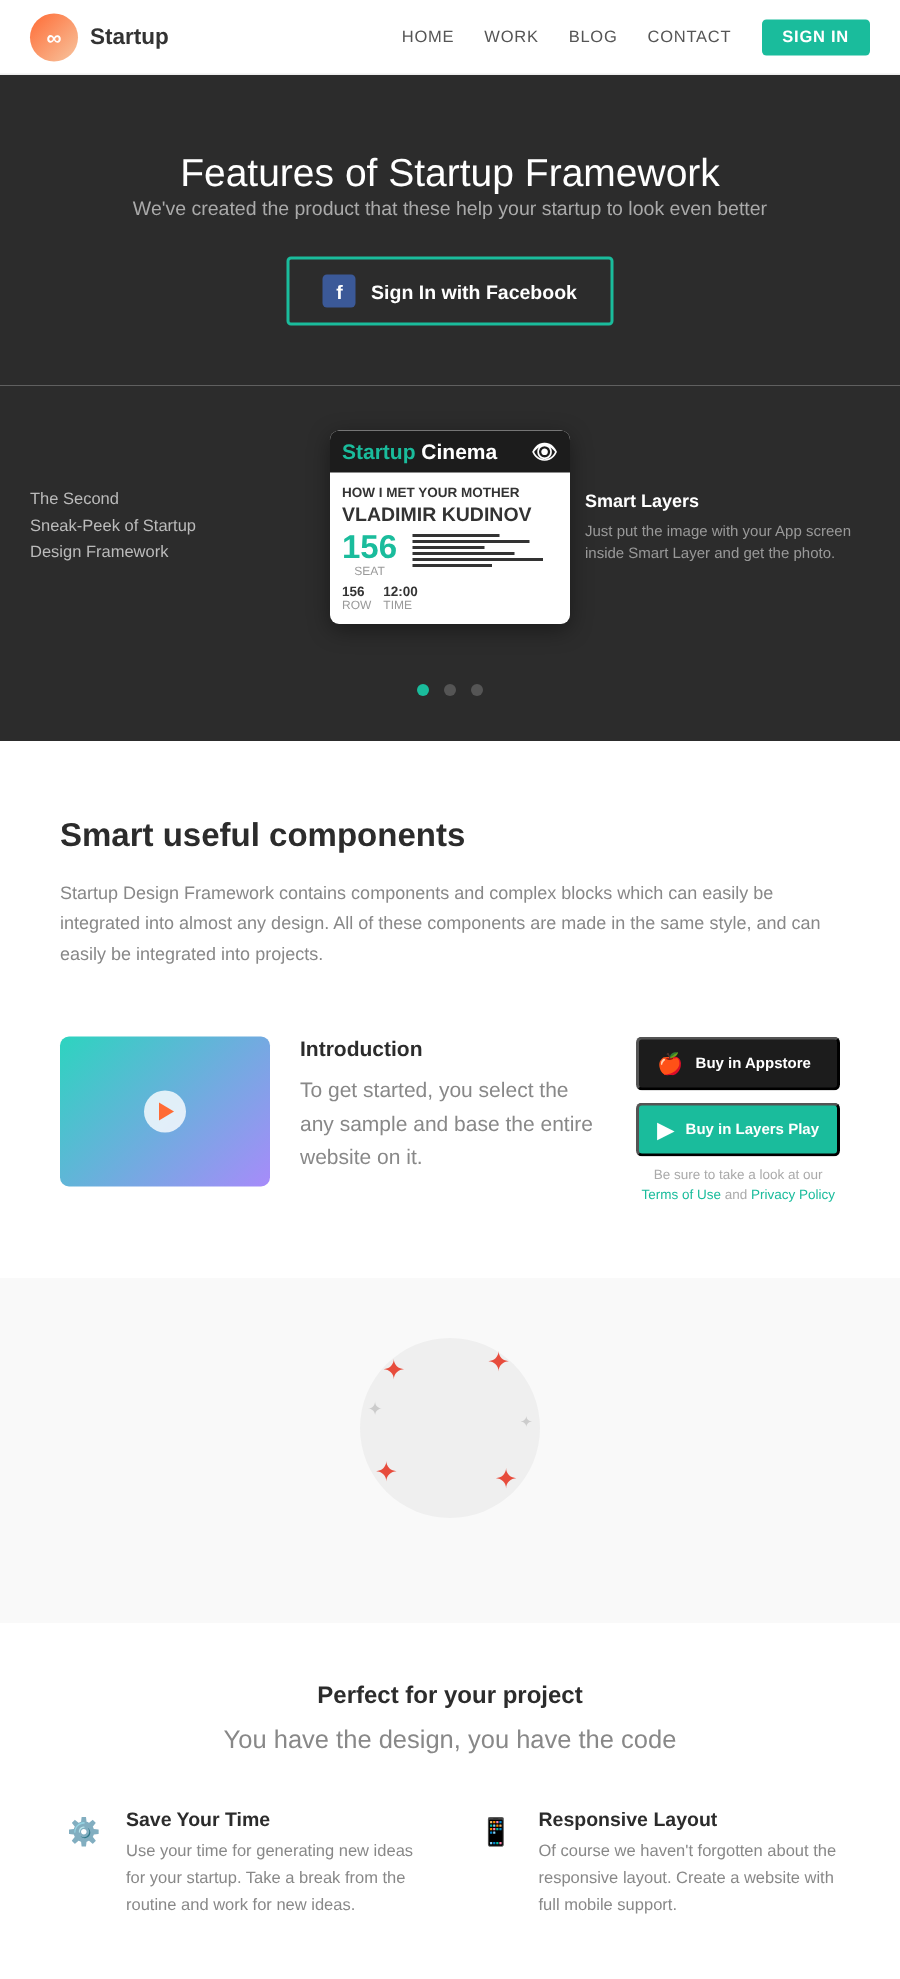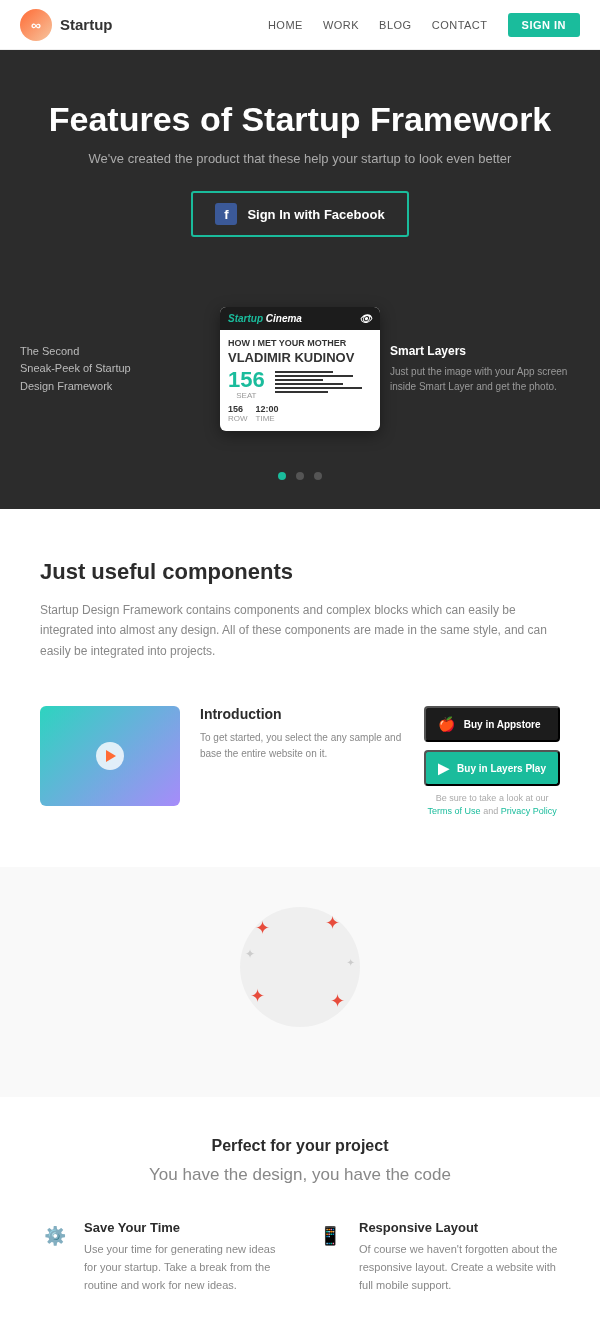--- a/index.html
+++ b/index.html
@@ -23,21 +23,21 @@
     .nav-signin-btn {
       background: #1abc9c; color: #fff; border: none; padding: 6px 14px;
       border-radius: 3px; font-size: 11px; font-weight: 700; text-transform: uppercase; cursor: pointer; letter-spacing: 0.5px;
     }
 
     
     .hero {
       background: #2c2c2c; color: #fff; text-align: center;
       padding: 50px 40px 40px;
     }
-    .hero h1 { font-size: 34px; font-weight: 700; margin-bottom: 12px; }
+    .hero h1 { font-size: 26px; font-weight: 400; }
     .hero p { font-size: 13px; color: #aaa; margin-bottom: 25px; }
     .fb-btn {
       display: inline-flex; align-items: center; gap: 10px;
       border: 2px solid #1abc9c; color: #fff; padding: 10px 22px;
       border-radius: 3px; font-size: 13px; font-weight: 600; cursor: pointer; background: transparent;
     }
     .fb-icon {
       width: 22px; height: 22px; background: #3b5998; border-radius: 3px;
       display: flex; align-items: center; justify-content: center; color: #fff; font-size: 13px; font-weight: bold;
     }
@@ -56,21 +56,21 @@
 
     
     .ticket-card {
       background: #fff; border-radius: 6px; overflow: hidden;
       font-size: 9px; box-shadow: 0 4px 15px rgba(0,0,0,0.4);
     }
     .ticket-header {
       background: #1c1c1c; padding: 6px 8px;
       display: flex; justify-content: space-between; align-items: center;
     }
-    .ticket-header span { color: #fff; font-size: 10px; font-weight: 600; font-style: italic; }
+    .ticket-header span { color: #fff; font-size: 14px; font-weight: 600; }
     .ticket-header span b { color: #1abc9c; }
     .ticket-eye { color: #888; font-size: 12px; }
     .ticket-body { padding: 8px; color: #333; }
     .ticket-show { font-size: 9px; font-weight: 700; color: #333; text-transform: uppercase; margin-bottom: 2px; }
     .ticket-name { font-size: 13px; font-weight: 700; color: #333; margin-bottom: 4px; }
     .ticket-row { display: flex; gap: 10px; align-items: flex-start; }
     .ticket-num { text-align: center; }
     .ticket-num .big { font-size: 22px; font-weight: 700; color: #1abc9c; line-height: 1; }
     .ticket-num .small { font-size: 8px; color: #999; }
     .ticket-barcode {
@@ -97,21 +97,21 @@
       border-radius: 6px; position: relative; overflow: hidden; flex-shrink: 0;
       display: flex; align-items: center; justify-content: center;
     }
     .play-btn {
       width: 28px; height: 28px; background: rgba(255,255,255,0.8); border-radius: 50%;
       display: flex; align-items: center; justify-content: center;
     }
     .play-triangle { width: 0; height: 0; border-top: 6px solid transparent; border-bottom: 6px solid transparent; border-left: 10px solid #ff6b35; margin-left: 2px; }
     .intro-text { flex: 1; }
     .intro-text h3 { font-size: 14px; font-weight: 700; margin-bottom: 8px; color: #2c2c2c; }
-    .intro-text p { font-size: 10px; color: #888; line-height: 1.6; }
+    .intro-text p { font-size: 14px; color: #888; line-height: 1.6; }
     .store-btns { display: flex; flex-direction: column; gap: 8px; flex-shrink: 0; }
     .store-btn {
       display: flex; align-items: center; gap: 8px;
       padding: 8px 12px; border-radius: 4px; color: #fff; font-size: 10px; font-weight: 600; cursor: pointer; min-width: 120px;
     }
     .store-btn.apple { background: #1c1c1c; }
     .store-btn.google { background: #1abc9c; }
     .store-btn-icon { font-size: 14px; }
     .terms-small { font-size: 9px; color: #aaa; text-align: center; margin-top: 6px; line-height: 1.4; }
     .terms-small a { color: #1abc9c; text-decoration: none; }
@@ -217,21 +217,21 @@
   </div>
 </section>
 
 <div class="dots">
   <span class="dot active"></span>
   <span class="dot"></span>
   <span class="dot"></span>
 </div>
 
 <section class="multi-section">
-  <h2>Just useful components</h2>
+  <h2>Smart useful components</h2>
   <p class="desc">Startup Design Framework contains components and complex blocks which can easily be integrated into almost any design. All of these components are made in the same style, and can easily be integrated into projects.</p>
   <div class="multi-content">
     <div class="intro-thumb">
       <div class="play-btn">
         <div class="play-triangle"></div>
       </div>
     </div>
     <div class="intro-text">
       <h3>Introduction</h3>
       <p>To get started, you select the any sample and base the entire website on it.</p>

